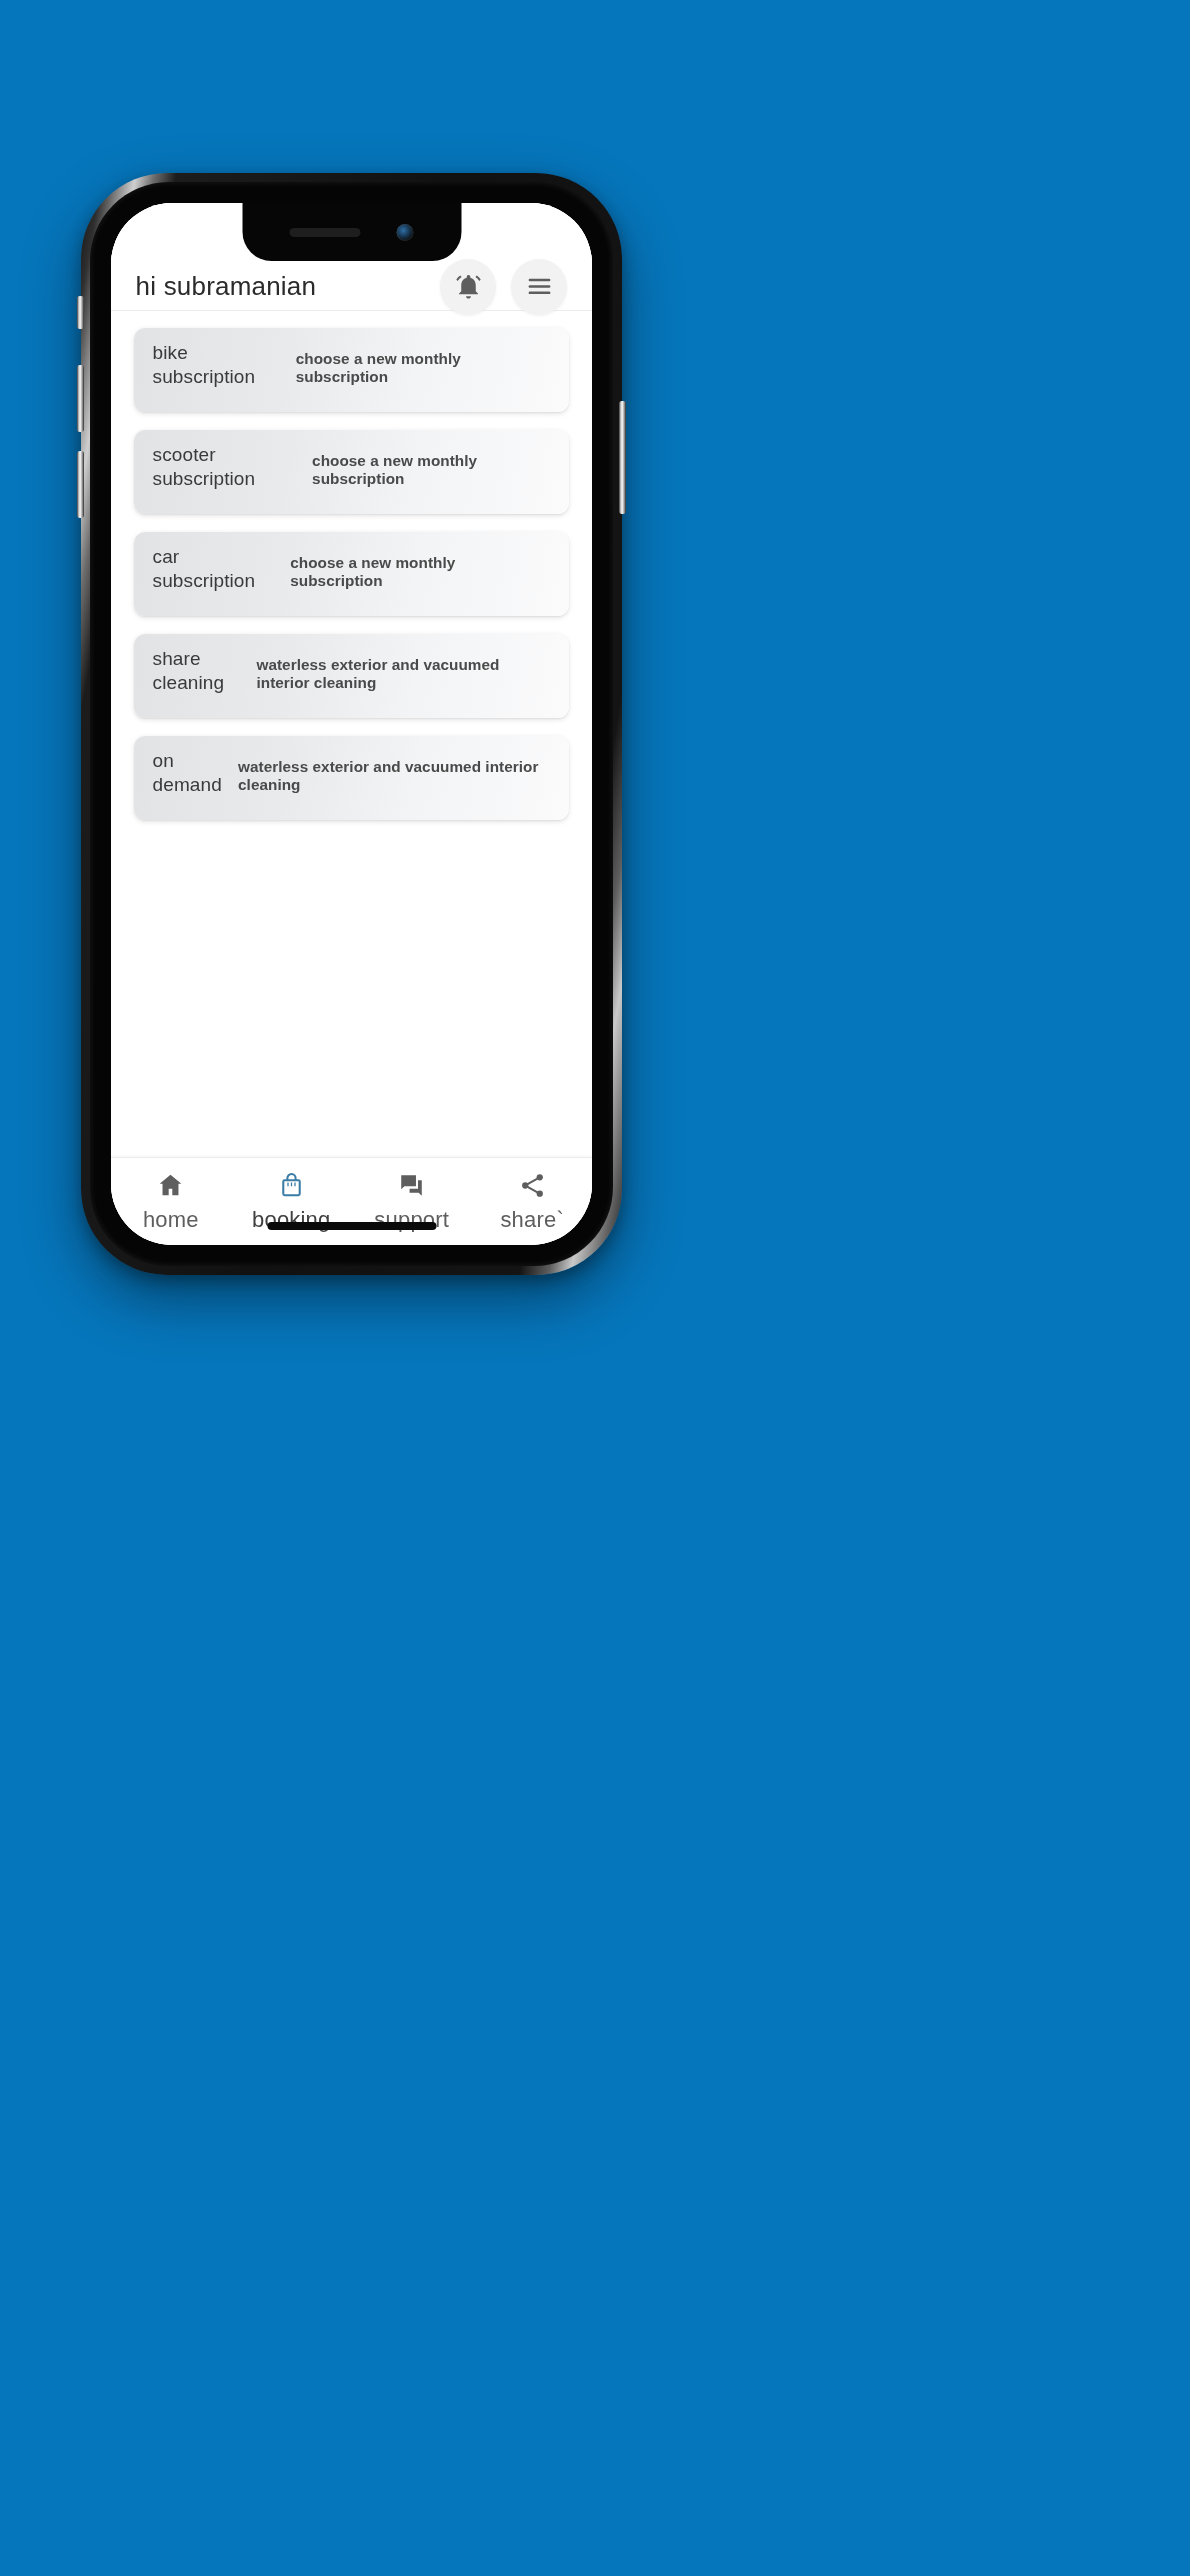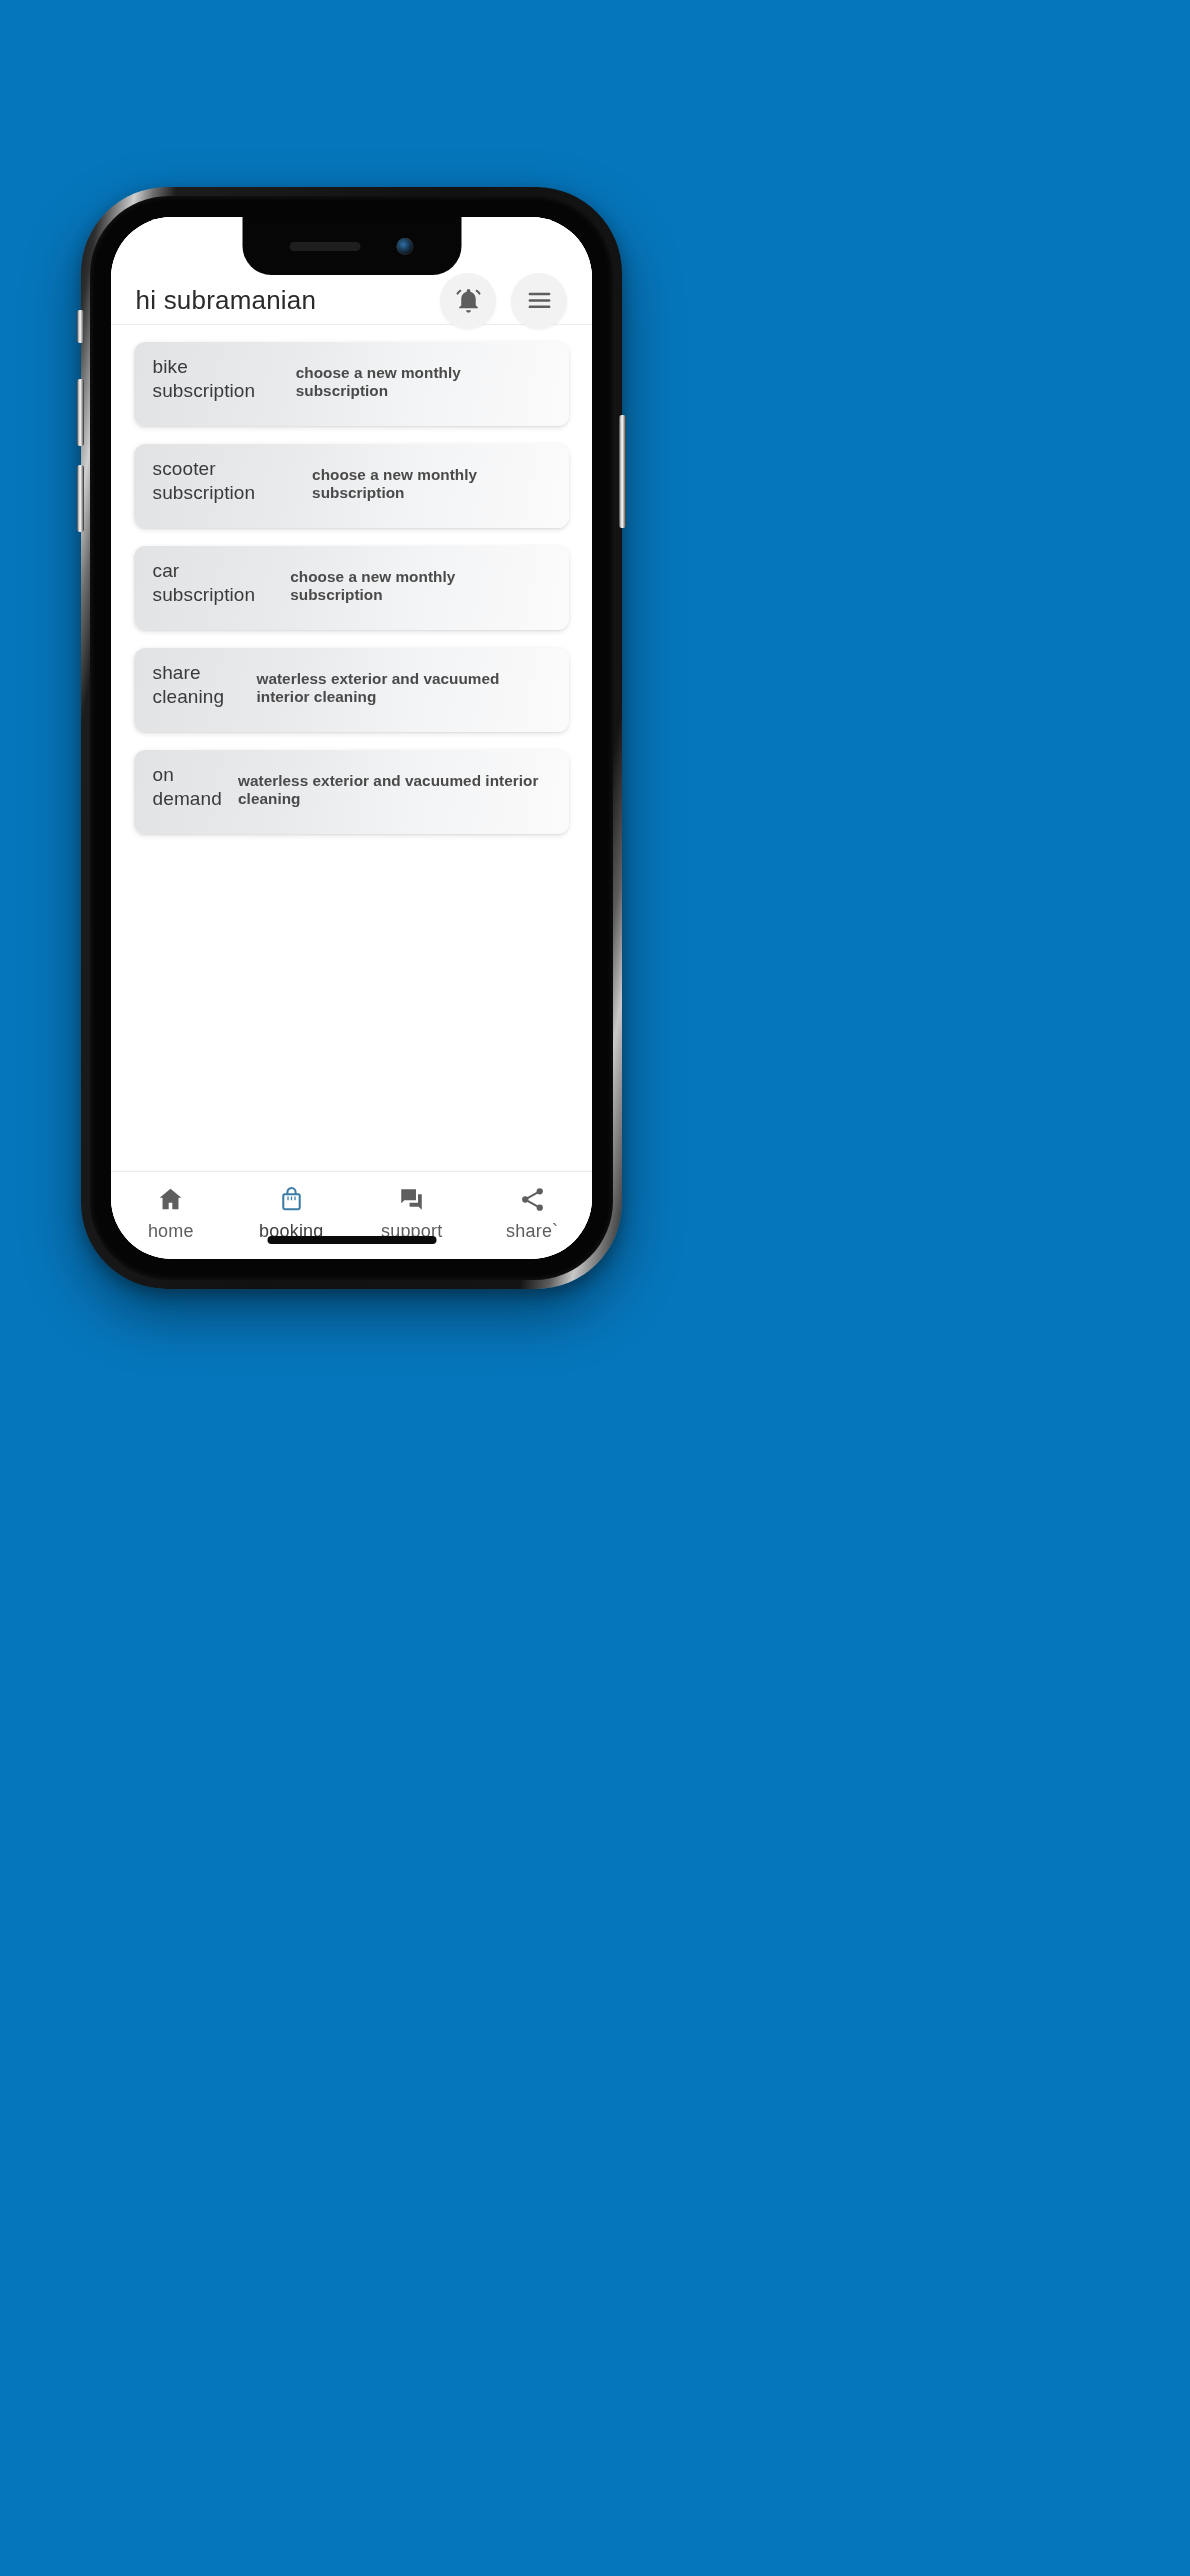--- a/index.html
+++ b/index.html
@@ -13,21 +13,21 @@
   body {
     background:#0676bc;
     font-family:"Liberation Sans", sans-serif;
     position:relative;
   }
 
   
   #device {
     position:absolute;
     left:81px;
-    top:187px;
+    top:173px;
     width:541px;
     height:1102px;
     border-radius:86px;
     
     background:
       linear-gradient(100deg,
         #0d0d0d 0%, #2f2f2f 3%, #8a8a8a 5.5%, #cfcfcf 7.5%,
         #6d6d6d 10%, #1c1c1c 13%, #111 50%,
         #141414 86%, #5e5e5e 90%, #c9c9c9 93%, #7a7a7a 96%, #151515 100%);
     box-shadow:
@@ -197,21 +197,21 @@
   }
   .nav-item {
     flex:1 1 0;
     display:flex;
     flex-direction:column;
     align-items:center;
     gap:5.8px;
   }
   .nav-icon { height:31px; display:flex; align-items:center; justify-content:center; }
   .nav-label {
-    font-size:18px;
+    font-size:22px;
     letter-spacing:0.2px;
   }
   .nav-item.inactive .nav-label { color:#5e5e5e; }
   .nav-item.active   .nav-label { color:#404040; }
 
   
   #home-indicator {
     position:absolute;
     bottom:15.3px;
     left:50%;

